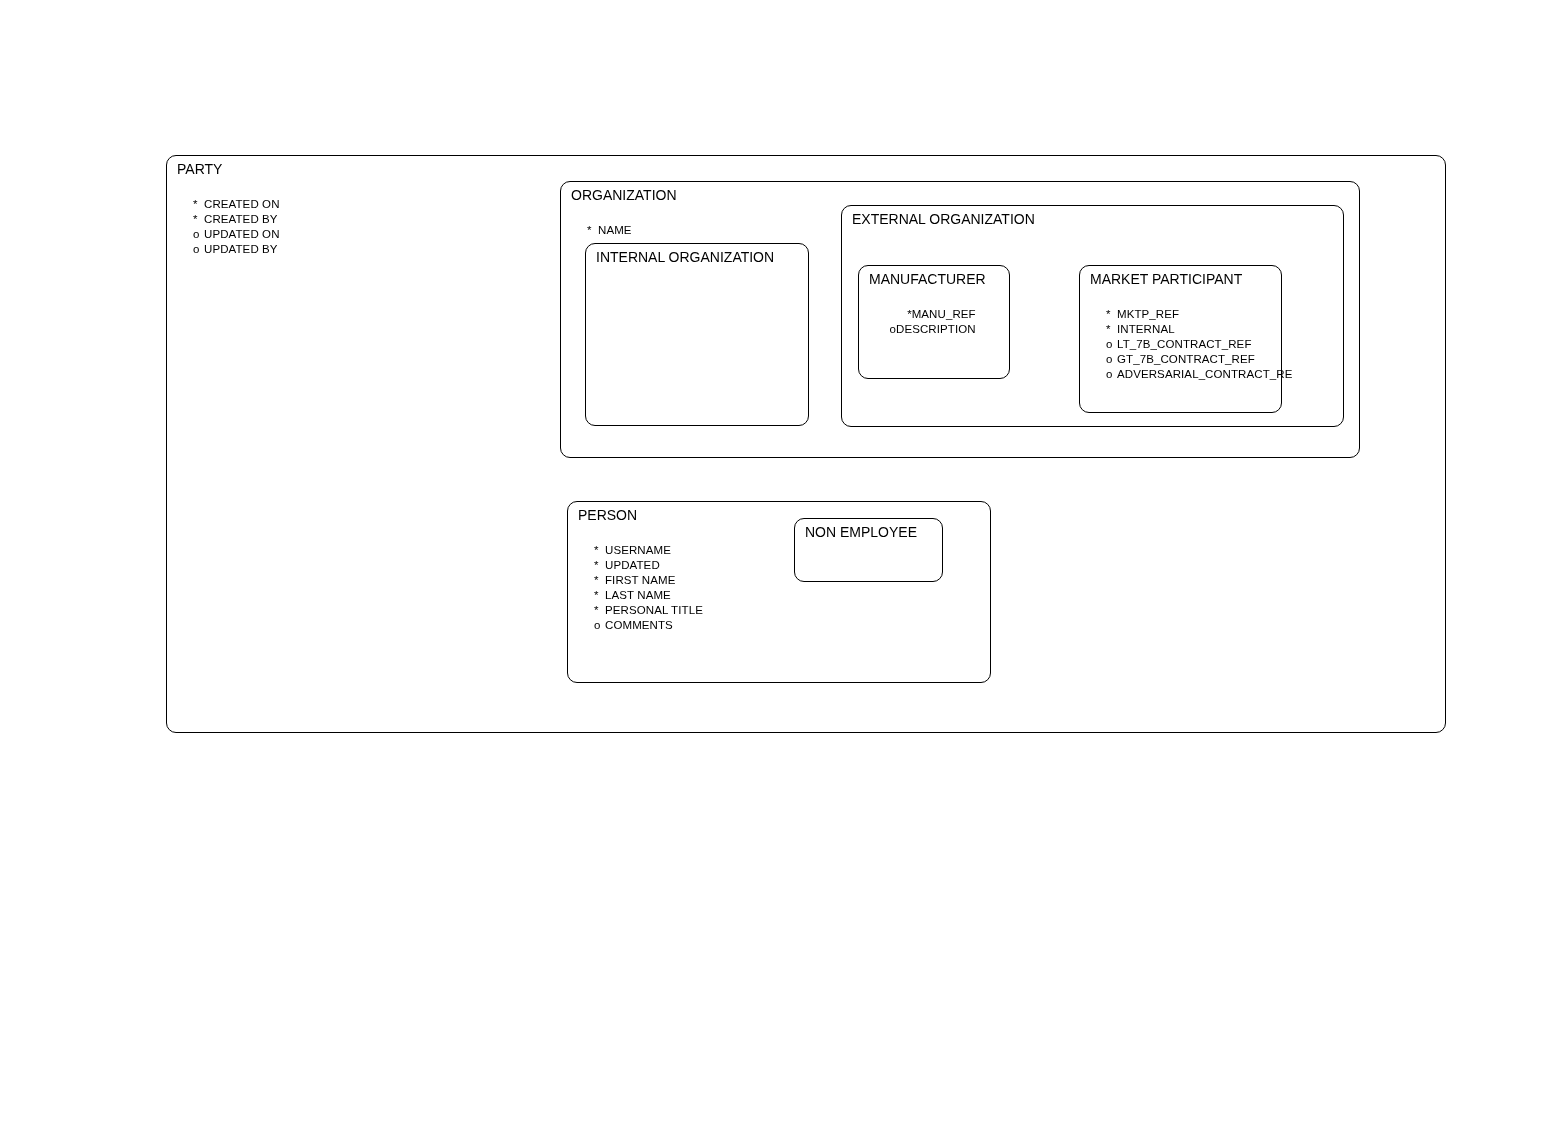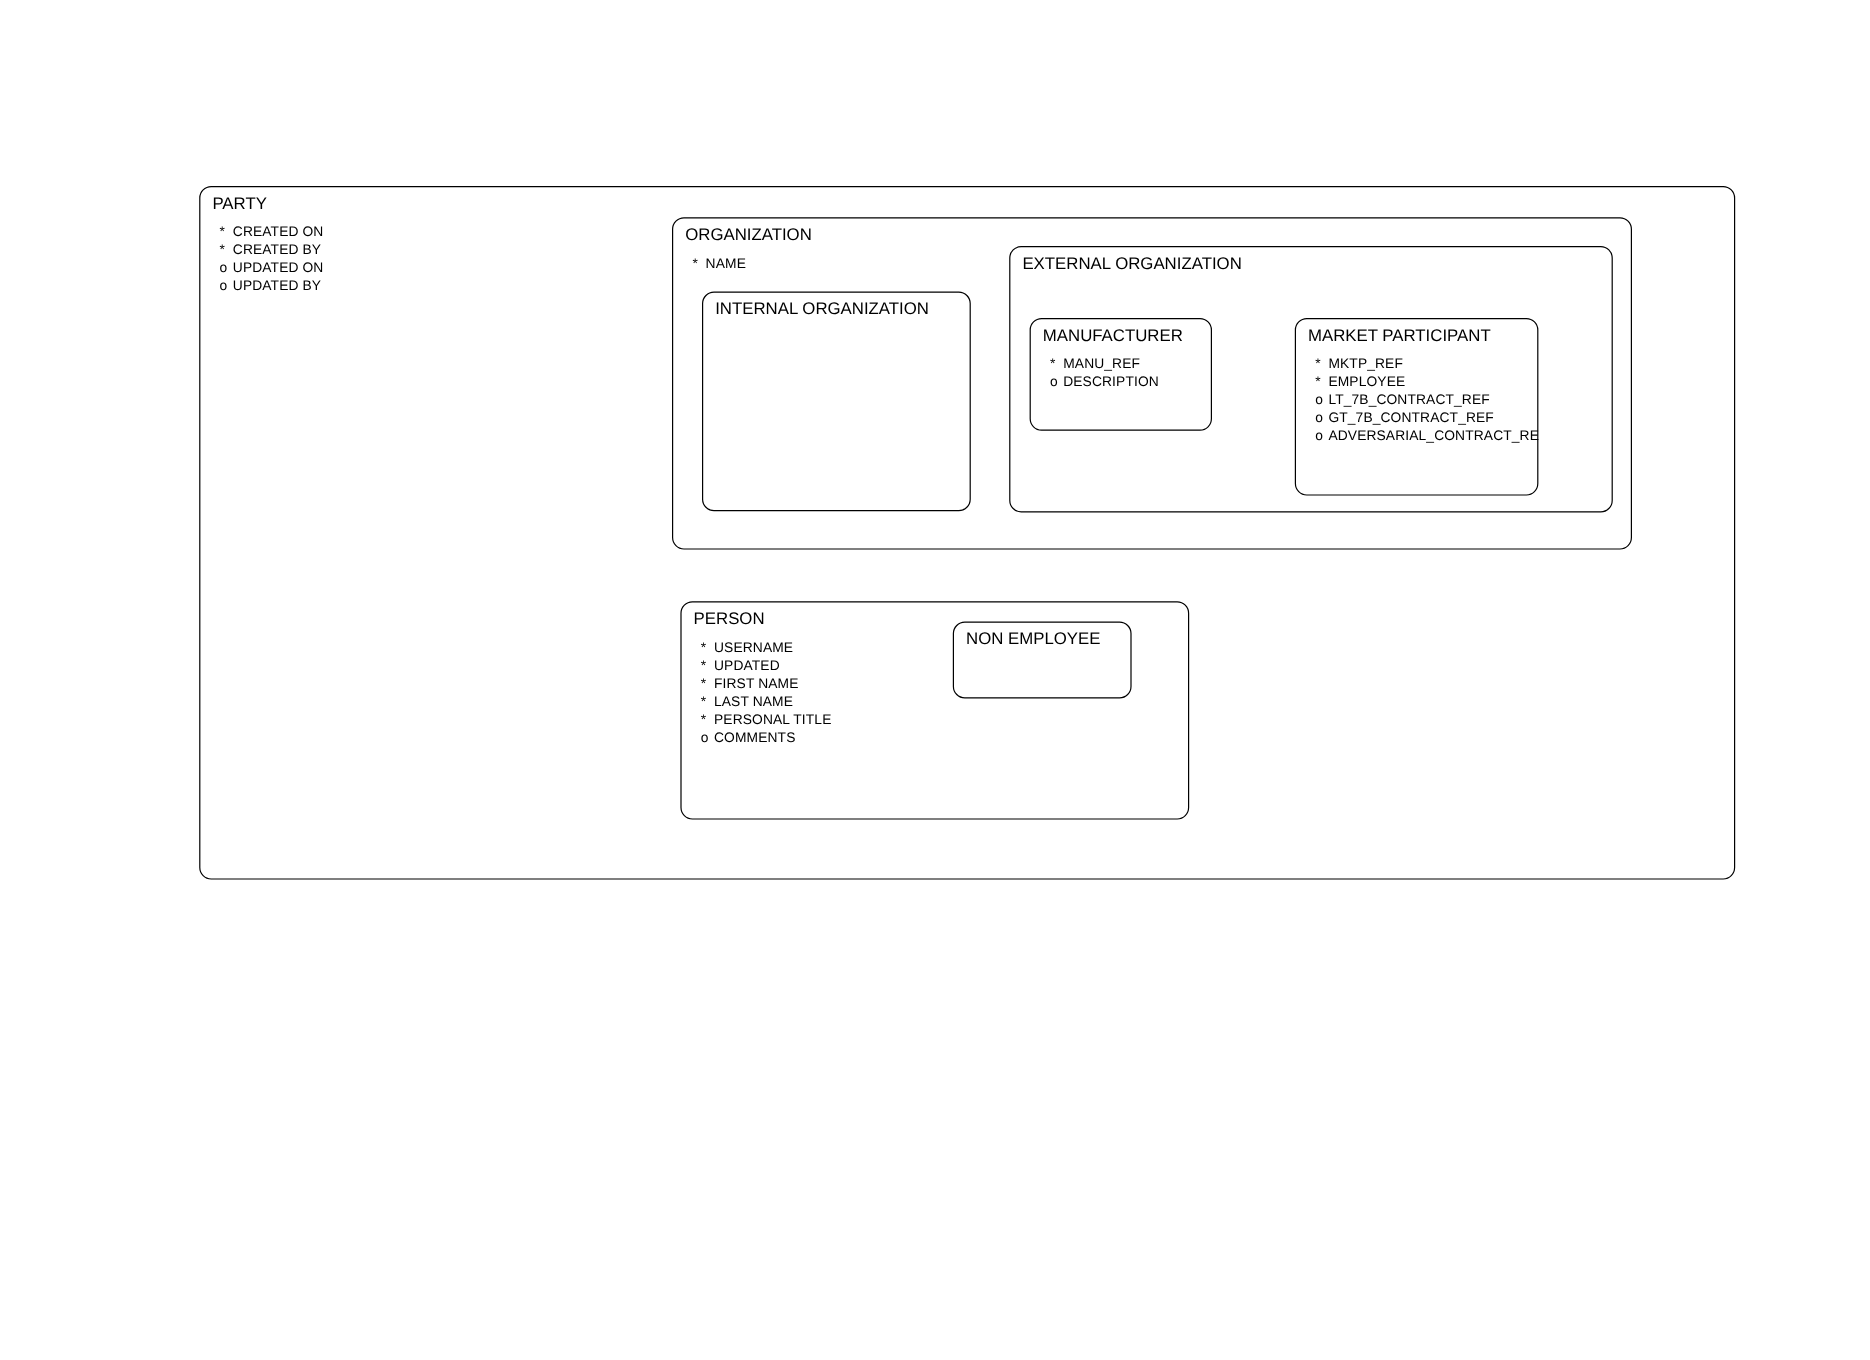--- a/index.html
+++ b/index.html
@@ -36,21 +36,21 @@
     left: 10px;
     top: 5px;
     font-size: 14px;
     line-height: 17px;
     white-space: nowrap;
   }
   .attr-list {
     position: absolute;
     left: 10px;
     top: 25px;
-    margin: 6px;
+    margin: 16px;
     padding: 0;
     list-style: none;
   }
   .attr {
     font-size: 11.5px;
     line-height: 15px;
     white-space: nowrap;
     display: block;
   }
   .attr .opt {
@@ -65,21 +65,21 @@
   }
   .attr .nm {
     letter-spacing: 0.1px;
   }
 
   
   #party          { left: 166px;  top: 155px;  width: 1280px; height: 578px; }
   #organization   { left: 560px;  top: 181px;  width: 800px;  height: 277px; }
   #internal-org   { left: 585px;  top: 243px;  width: 224px;  height: 183px; }
   #external-org   { left: 841px;  top: 205px;  width: 503px;  height: 222px; }
-  #manufacturer   { left: 858px;  top: 265px;  width: 152px;  height: 94px; }
+  #manufacturer   { left: 858px;  top: 265px;  width: 152px;  height: 114px; text-align: right; }
   #market-part    { left: 1079px; top: 265px;  width: 203px;  height: 148px; padding-left: 12px; }
   #person         { left: 567px;  top: 501px;  width: 424px;  height: 182px; padding-left: 48px; }
   #non-employee   { left: 794px;  top: 518px;  width: 149px;  height: 64px; padding-left: 40px;  }
   #employee       { left: 799px;  top: 608px;  width: 142px;  height: 54px;  }
 </style>
 </head>
 <body>
 
 <div class="canvas">
 
@@ -113,21 +113,21 @@
     <div class="attr-list">
       <span class="attr"><span class="mand">*</span><span class="nm">MANU_REF</span></span>
       <span class="attr"><span class="opt">o</span><span class="nm">DESCRIPTION</span></span>
     </div>
   </div>
 
   <div class="entity rounded" id="market-part">
     <div class="entity-title">MARKET PARTICIPANT</div>
     <div class="attr-list">
       <span class="attr"><span class="mand">*</span><span class="nm">MKTP_REF</span></span>
-      <span class="attr"><span class="mand">*</span><span class="nm">EMPLOYEE</span></span>
+      <span class="attr"><span class="mand">*</span><span class="nm">INTERNAL</span></span>
       <span class="attr"><span class="opt">o</span><span class="nm">LT_7B_CONTRACT_REF</span></span>
       <span class="attr"><span class="opt">o</span><span class="nm">GT_7B_CONTRACT_REF</span></span>
       <span class="attr"><span class="opt">o</span><span class="nm">ADVERSARIAL_CONTRACT_RE</span></span>
     </div>
   </div>
 
   <div class="entity rounded" id="person">
     <div class="entity-title">PERSON</div>
     <div class="attr-list">
       <span class="attr"><span class="mand">*</span><span class="nm">USERNAME</span></span>

